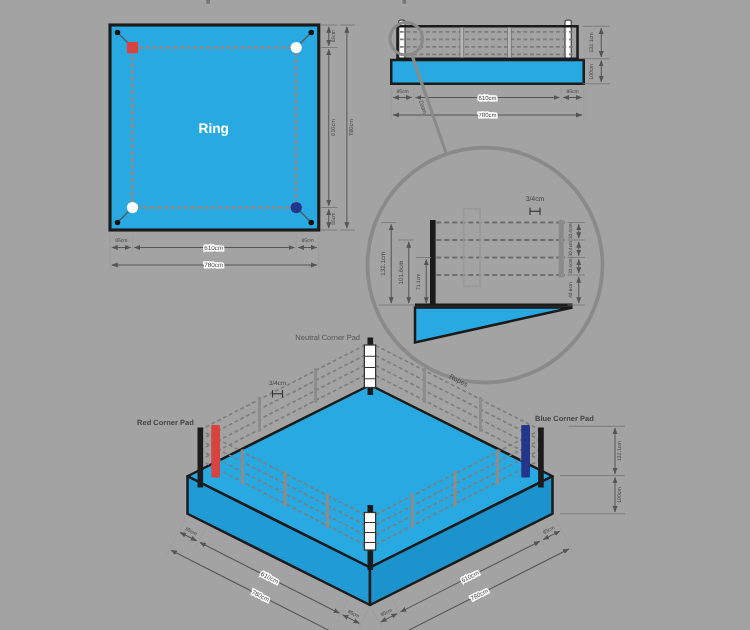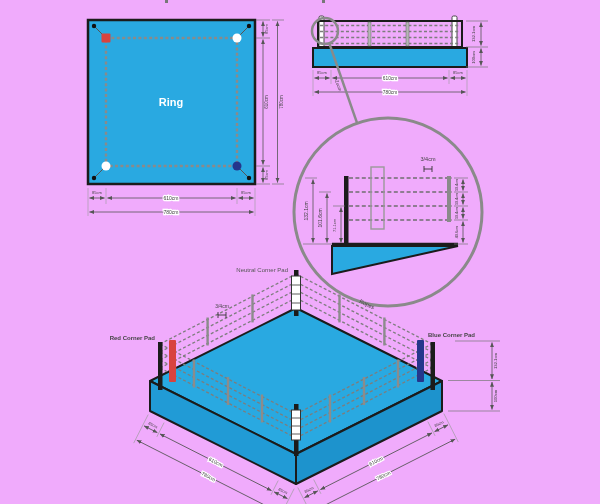--- a/index.html
+++ b/index.html
@@ -1,16 +1,16 @@
 <!DOCTYPE html>
 <html><head>
 <meta charset="utf-8">
 <style>
   html,body{margin:0;padding:0;background:#fff;}
-  #stage{position:relative;width:600px;height:504px;background:#f0abfc;overflow:hidden;
+  #stage{position:relative;width:600px;height:504px;background:#a3a3a3;overflow:hidden;
          font-family:"Liberation Sans","DejaVu Sans",sans-serif;}
   svg{display:block;}
   text{font-family:"Liberation Sans","DejaVu Sans",sans-serif;fill:#444;}
   .ring-label{font-size:11px;font-weight:bold;fill:#fff;}
   .pad-label{font-size:6px;font-weight:bold;}
   .pad-label-neutral{font-size:6px;fill:#555;}
   .dimline{stroke:#555;stroke-width:0.8;fill:none;}
   .tick{stroke:#777;stroke-width:0.7;}
   .ext{stroke:#9a9a9a;stroke-width:0.6;}
   .rope{stroke:#7d7d7d;stroke-width:1.3;stroke-dasharray:3 2.2;fill:none;}

